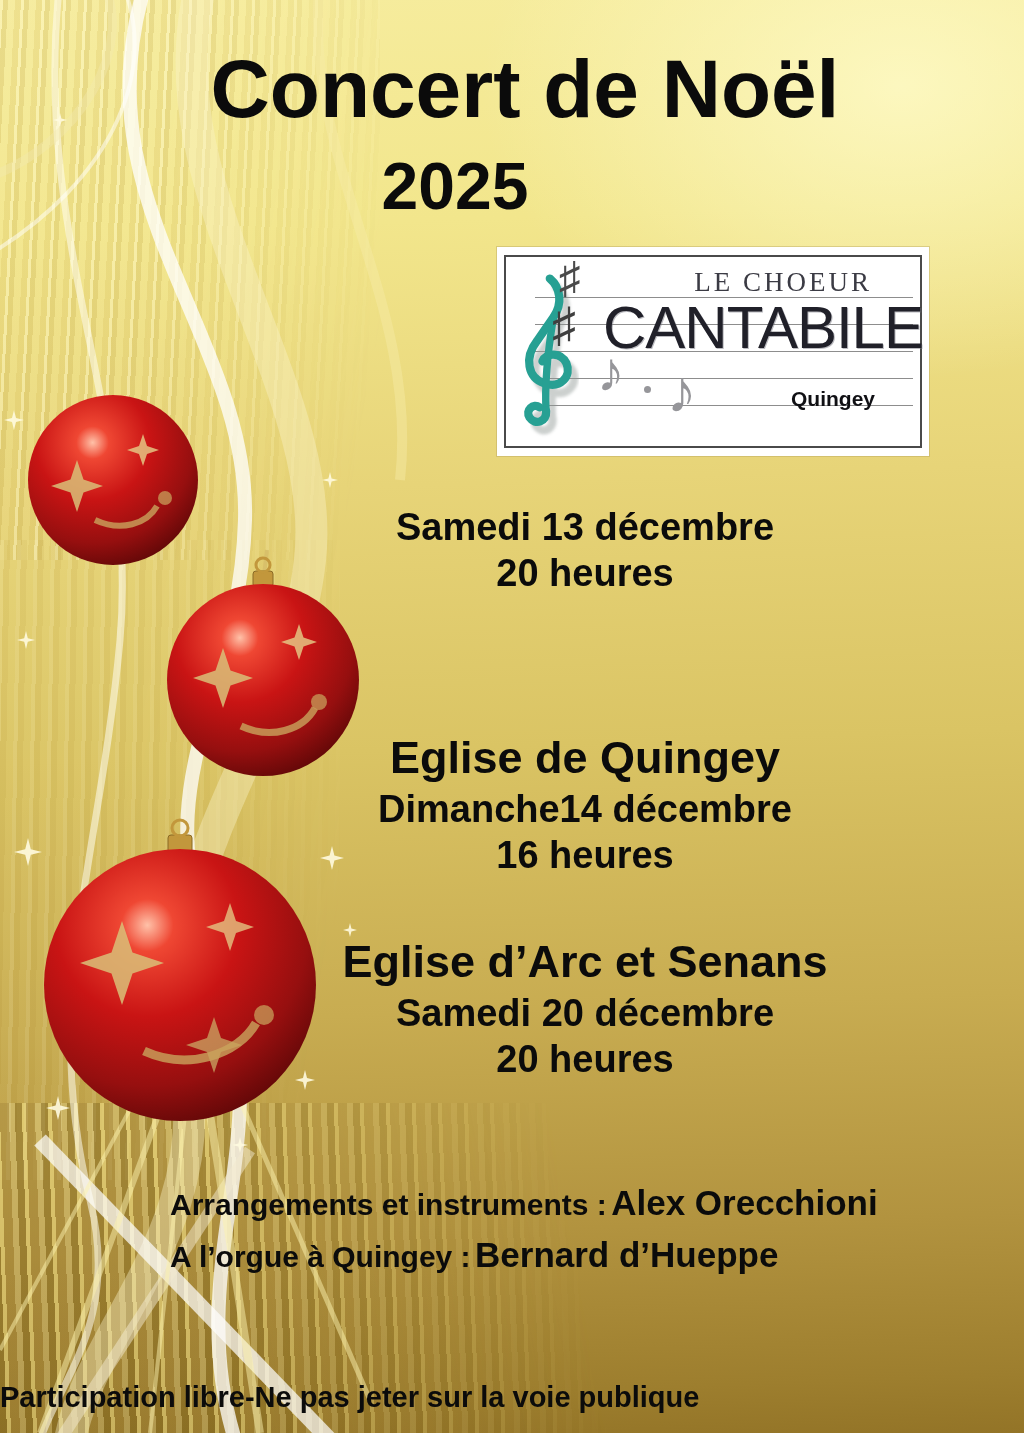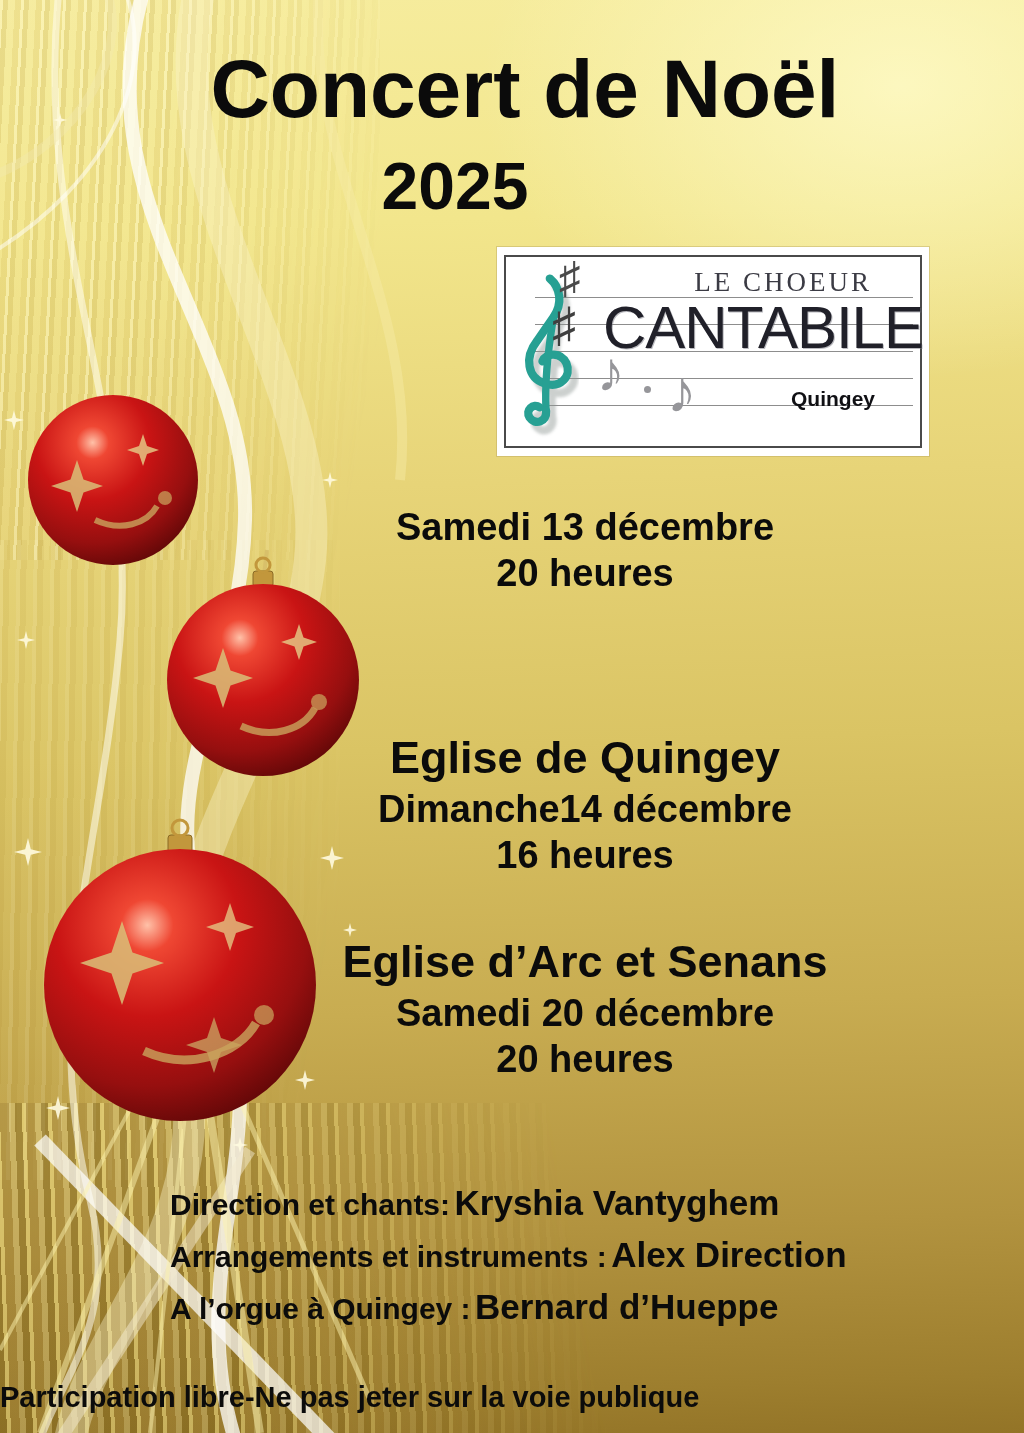--- a/index.html
+++ b/index.html
@@ -221,26 +221,22 @@
   <div class="ev-time">16 heures</div>
 </div>
 <div class="event ev3">
   <div class="ev-venue">Eglise d’Arc et Senans</div>
   <div class="ev-date">Samedi 20 décembre</div>
   <div class="ev-time">20 heures</div>
 </div>
 
 <div class="credits">
   <div class="credit-line">
-    <span class="credit-label">Direction et chants:</span>
-    <span class="credit-name">Kryshia Vantyghem</span>
-  </div>
-  <div class="credit-line">
     <span class="credit-label">Arrangements et instruments :</span>
-    <span class="credit-name">Alex Direction</span>
+    <span class="credit-name">Alex Orecchioni</span>
   </div>
   <div class="credit-line">
     <span class="credit-label">A l’orgue à Quingey :</span>
     <span class="credit-name">Bernard d’Hueppe</span>
   </div>
 </div>
 
 <div class="footer">Participation libre-Ne pas jeter sur la voie publique</div>
 
 </body></html>

